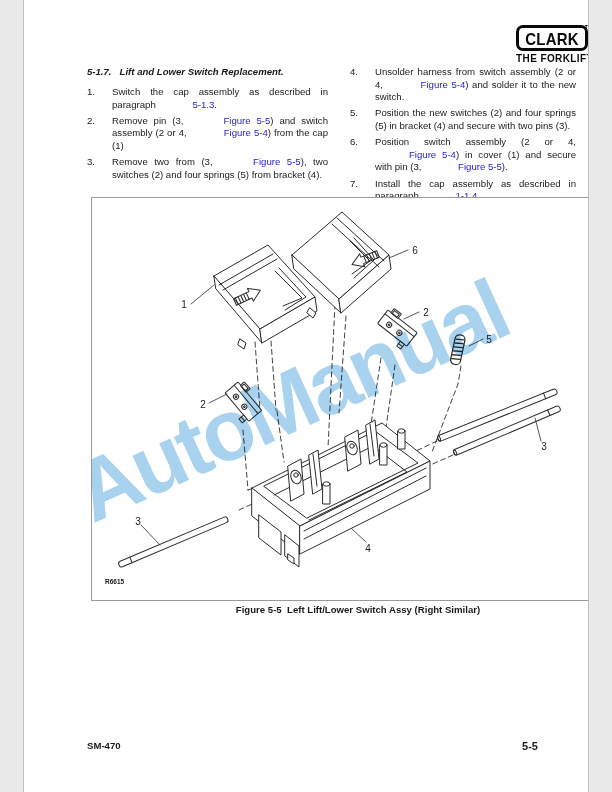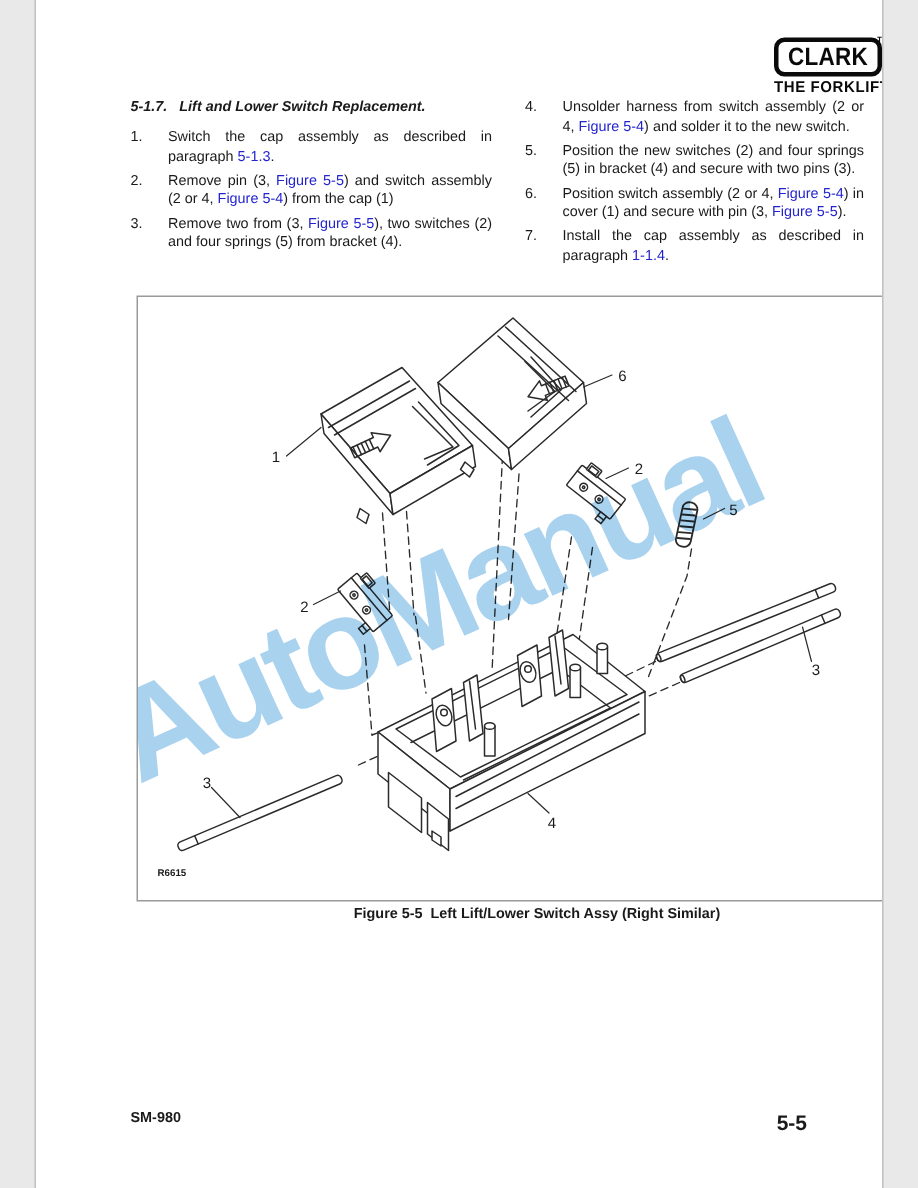--- a/index.html
+++ b/index.html
@@ -17,36 +17,36 @@
 
   
   .heading{position:absolute;left:63px;top:66px;font-size:9.6px;font-weight:bold;white-space:nowrap;font-style:italic;}
   .heading .sec-num{margin-right:8px;}
   .col{position:absolute;font-size:9.6px;line-height:12.6px;}
   .col-left{left:63px;top:86px;width:241px;}
   .col-right{left:326px;top:66px;width:226px;}
   .step{display:flex;margin-bottom:3.6px;}
   .step-num{width:25px;flex:none;}
   .step-text{flex:1;text-align:justify;}
-  .link{cursor:pointer;}
+  .link{cursor:pointer;margin-left:34px;}
 
   
   .figure{position:absolute;left:67px;top:197px;width:497px;height:402px;
           border:1px solid #9a9a9a;overflow:hidden;background:#fff;}
   .figure svg{position:absolute;left:0;top:0;}
   .watermark{position:absolute;left:-2px;top:250px;font-size:86px;font-weight:bold;
              letter-spacing:-3px;white-space:nowrap;line-height:1;
              transform-origin:8px 68px;transform:rotate(-24.5deg);
              mix-blend-mode:multiply;pointer-events:none;}
   .caption{position:absolute;left:0;top:604px;width:612px;text-align:center;
            font-weight:bold;font-size:9.6px;padding-left:28px;}
 
   
   .footer-doc{position:absolute;left:63px;top:740px;font-weight:bold;font-size:9.6px;}
-  .footer-page{position:absolute;right:50px;top:740px;font-weight:bold;font-size:14px;}
+  .footer-page{position:absolute;right:50px;top:740px;font-weight:bold;font-size:11px;}
 
   .co{font-size:10px;fill:#1a1a1a;font-family:"Liberation Sans",sans-serif;}
   .ref{font-size:6.5px;font-weight:bold;fill:#1a1a1a;font-family:"Liberation Sans",sans-serif;}
 </style>
 </head>
 <body>
 
 <div class="page">
 
   <div class="logo">
@@ -245,15 +245,15 @@
         <text class="co" x="276" y="354">4</text>
         <text class="ref" x="13" y="386" text-anchor="start">R6615</text>
       </g>
     </svg>
 
     <div class="watermark" id="watermark" style="color: rgb(169, 210, 239);">AutoManual</div>
   </div>
 
   <div class="caption">Figure 5-5&nbsp; Left Lift/Lower Switch Assy (Right Similar)</div>
 
-  <div class="footer-doc">SM-980</div>
+  <div class="footer-doc">SM-470</div>
   <div class="footer-page">5-5</div>
 </div>
 
 </body></html>

